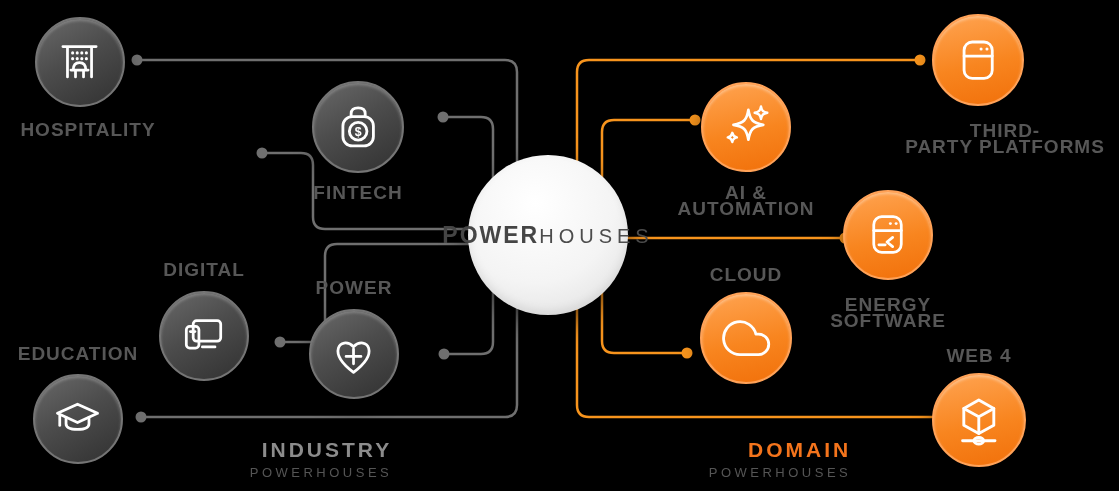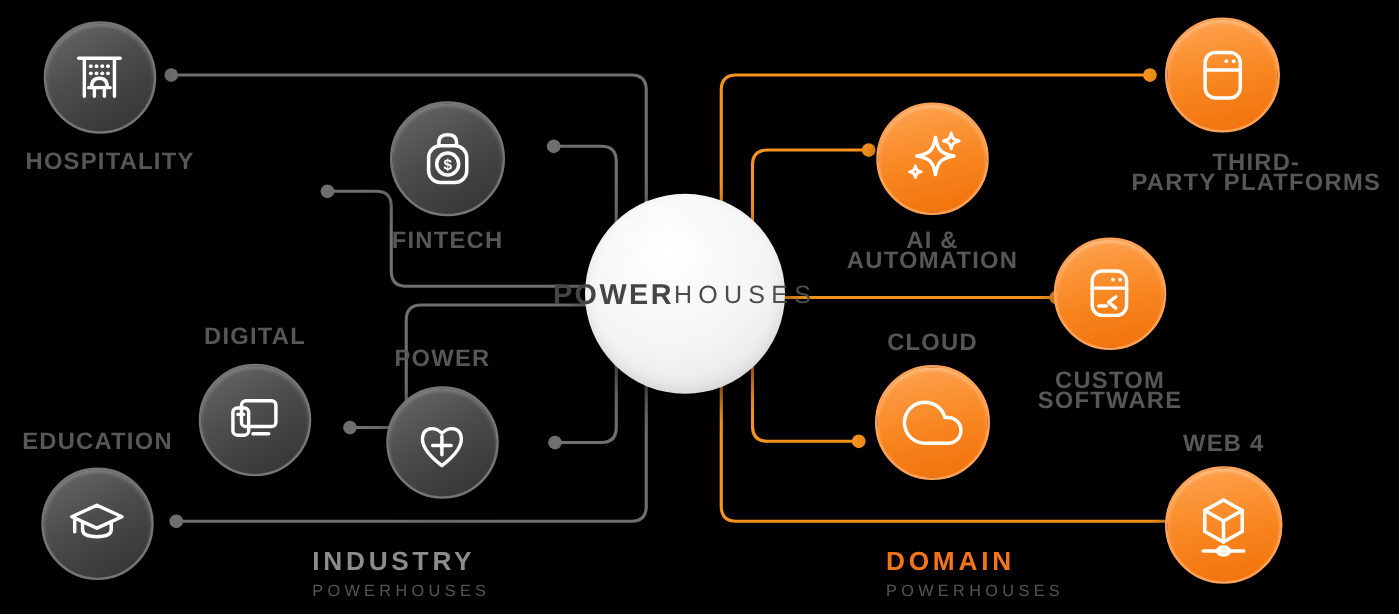--- a/index.html
+++ b/index.html
@@ -45,21 +45,21 @@
 .label.below{top:calc(100% + var(--gap,13px));}
 .label.above{bottom:calc(100% + var(--gap,10px));}
 
 .center-circle{position:absolute;left:468px;top:155px;width:160px;height:160px;border-radius:50%;z-index:3;
   background:radial-gradient(circle at 42% 30%,#ffffff 0%,#f4f4f4 55%,#dcdcdc 100%);
   box-shadow:0 10px 26px rgba(0,0,0,.6),inset 0 -4px 10px rgba(0,0,0,.08);
   display:flex;flex-direction:row;align-items:center;justify-content:center;}
 .center-title1{font-size:23px;font-weight:800;letter-spacing:2px;color:var(--center-title-text);}
 .center-title2{font-size:20px;font-weight:300;letter-spacing:5px;color:#4c4c4c;margin-top:3px;}
 
-.caption{position:absolute;transform:translateX(-50%);text-align:left;z-index:2;}
+.caption{position:absolute;transform:translateX(-50%);text-align:right;z-index:2;}
 .caption-title{font-size:21px;font-weight:800;letter-spacing:3px;color:var(--industry-caption-text);}
 .caption-title.domain-color{color:var(--domain-caption-text);}
 .caption-sub{font-size:13px;font-weight:400;letter-spacing:3.5px;color:var(--subcaption-text);margin-top:3px;}
 </style>
 </head>
 <body>
 
 <div class="stage">
 
   <svg class="wires" width="1119" height="491" viewBox="0 0 1119 491">
@@ -194,21 +194,21 @@
       <svg viewBox="0 0 48 48">
         <rect class="icon-stroke" x="12" y="8.5" width="24" height="31" rx="7"></rect>
         <path class="icon-stroke" d="M12,20.5 H36"></path>
         <circle cx="26.5" cy="14.5" r="1.3" fill="#fff"></circle>
         <circle cx="31.5" cy="14.5" r="1.3" fill="#fff"></circle>
         <path class="icon-stroke" d="M16.5,33 H22"></path>
         <path class="icon-stroke" d="M28.5,26.5 L23.5,30.5 L28.5,34.5"></path>
       </svg>
     </div>
     <div class="label below" style="--gap:17px">
-      <span>CUSTOM</span><br>
+      <span>ENERGY</span><br>
       <span>SOFTWARE</span>
     </div>
   </div>
 
   <div class="node domain-node" style="left:700px;top:292px;width:92px;height:92px">
     <div class="circle">
       <svg viewBox="0 0 48 48">
         <path class="icon-stroke" d="M34.5,20.5 h-2.2 A14,14 0 1 0 18.75,38 h15.75 a8.75,8.75 0 0 0 0,-17.5 Z"></path>
       </svg>
     </div>

